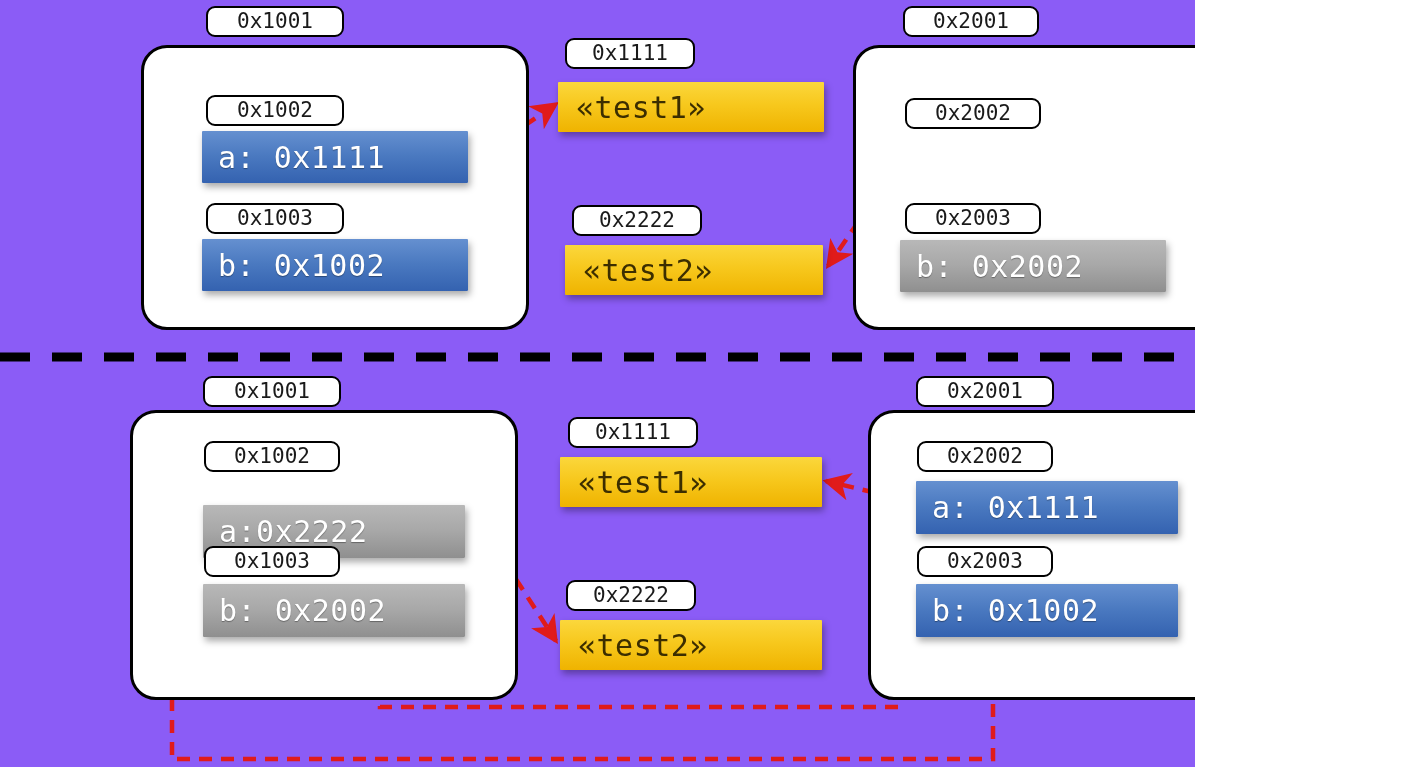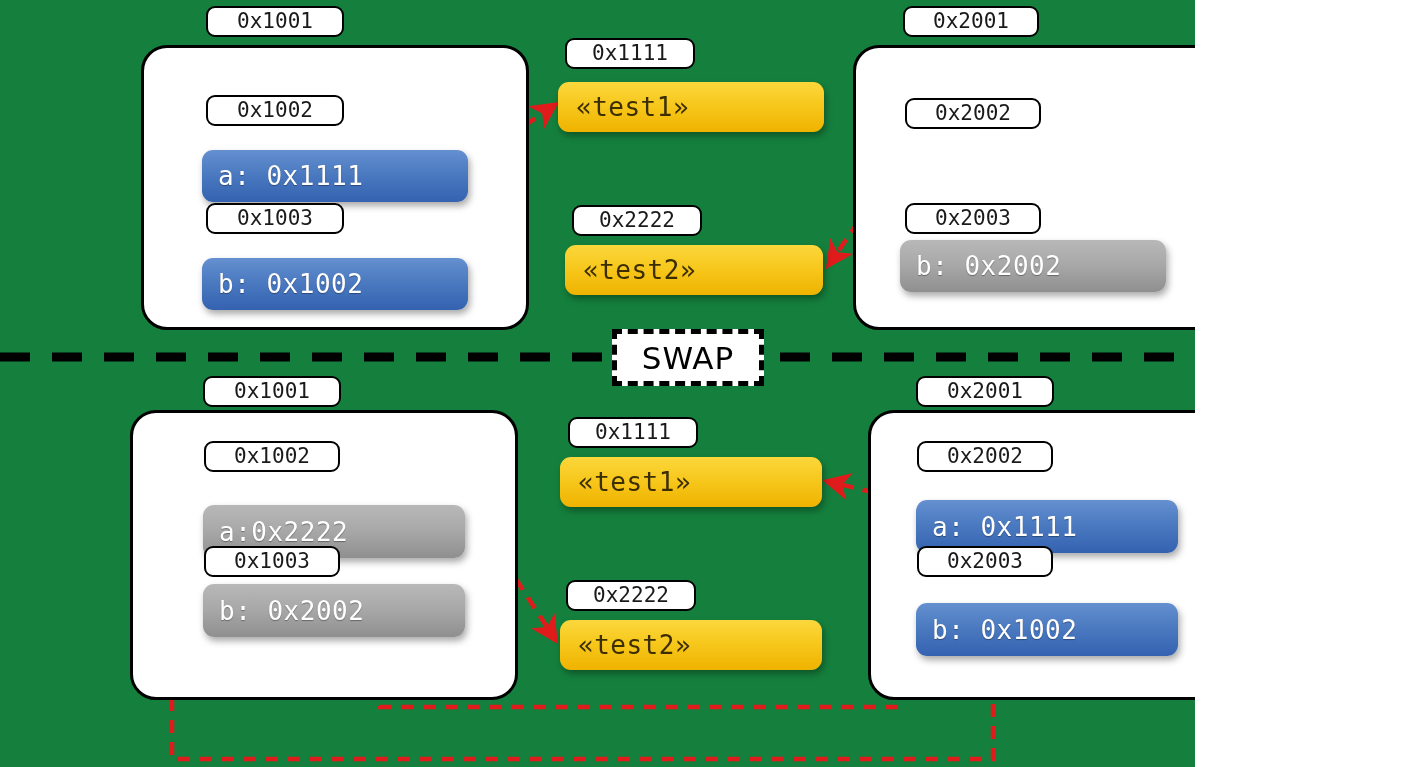--- a/index.html
+++ b/index.html
@@ -7,21 +7,21 @@
     padding: 0;
     background: #ffffff;
   }
   body {
     font-family: "DejaVu Sans Mono", monospace;
   }
   #stage {
     position: relative;
     width: 1195px;
     height: 767px;
-    background: #15803d;
+    background: #8b5cf6;
     overflow: hidden;
   }
   #wires {
     position: absolute;
     left: 0; top: 0;
     width: 1423px;
     height: 767px;
     pointer-events: none;
   }
 
@@ -48,36 +48,35 @@
     align-items: center;
     justify-content: center;
     letter-spacing: 0px;
     box-sizing: border-box;
     z-index: 6;
   }
 
   
   .chip {
     position: absolute;
-    border-radius: 11px;
+    border-radius: 1px;
     display: flex;
     align-items: center;
     box-sizing: border-box;
     font-family: "DejaVu Sans Mono", monospace;
-    font-size: 26px;
+    font-size: 30px;
     color: #ffffff;
     padding-left: 16px;
     letter-spacing: 0.5px;
     box-shadow: 2px 4px 7px rgba(0,0,0,0.34);
     text-shadow: 0 1px 1px rgba(0,0,0,0.35);
     z-index: 5;
   }
   .chip.blue {
     background: linear-gradient(180deg, #6590d0 0%, #4a79c0 48%, #3462b0 100%);
-    margin-top: 19px;
   }
   .chip.gray {
     background: linear-gradient(180deg, #b8b8b8 0%, #a8a8a8 48%, #8f8f8f 100%);
   }
   .chip.yellow {
     background: linear-gradient(180deg, #fbd73c 0%, #f7c81d 45%, #efb300 100%);
     color: #3c2e00;
     text-shadow: none;
     justify-content: flex-start;
     padding-left: 18px;
@@ -164,21 +163,20 @@
   <div class="chip yellow" style="left:565px; top:245px; width:258px; height:50px;">«test2»</div>
 
   <div class="frame" style="left:853px; top:45px; width:390px; height:285px;"></div>
   <div class="addr-tag" style="left:903px; top:6px; width:136px; height:31px;">0x2001</div>
 
   <div class="addr-tag" style="left:905px; top:98px; width:136px; height:31px;">0x2002</div>
 
   <div class="addr-tag" style="left:905px; top:203px; width:136px; height:31px;">0x2003</div>
   <div class="chip gray" style="left:900px; top:240px; width:266px; height:52px;">b: 0x2002</div>
 
-  <div class="swap-box" style="left:612px; top:329px; width:152px; height:57px;">SWAP</div>
 
   <div class="frame" style="left:130px; top:410px; width:388px; height:290px;"></div>
   <div class="addr-tag" style="left:203px; top:376px; width:138px; height:31px;">0x1001</div>
 
   <div class="addr-tag" style="left:204px; top:441px; width:136px; height:31px;">0x1002</div>
   <div class="chip gray" style="left:203px; top:505px; width:262px; height:53px;">a:0x2222</div>
 
   <div class="addr-tag" style="left:204px; top:546px; width:136px; height:31px;">0x1003</div>
   <div class="chip gray" style="left:203px; top:584px; width:262px; height:53px;">b: 0x2002</div>
 

